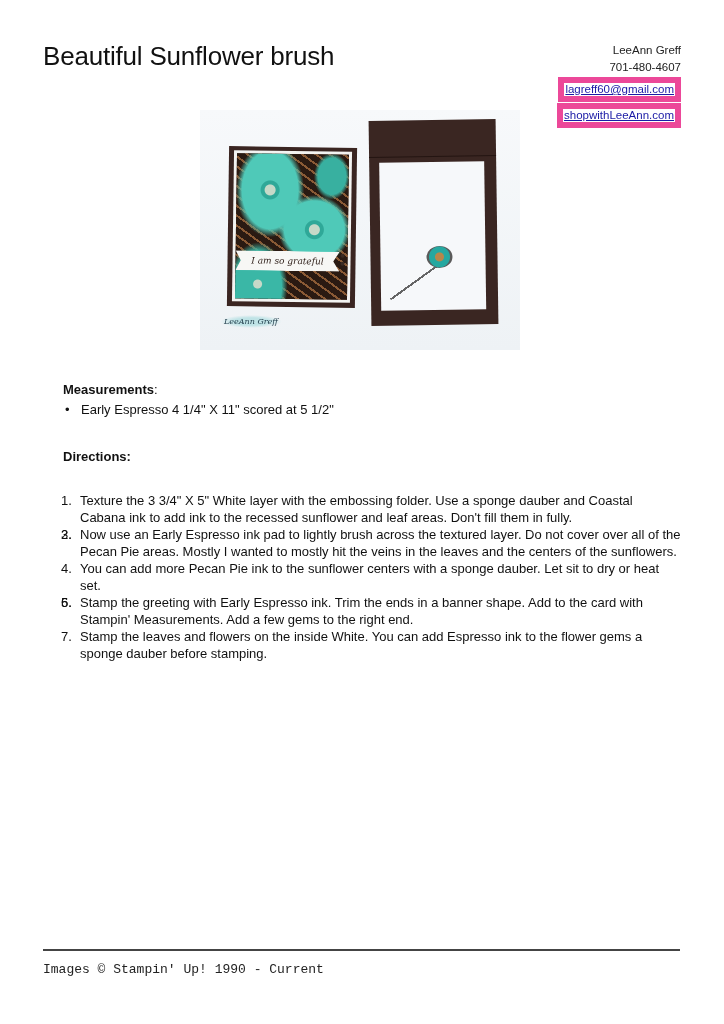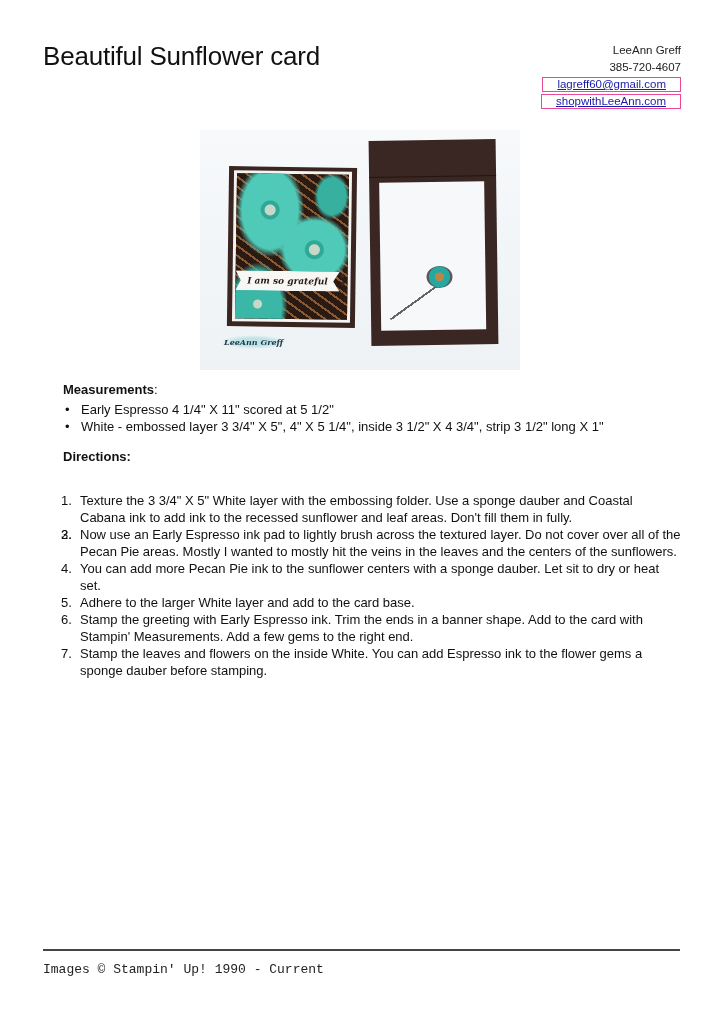--- a/index.html
+++ b/index.html
@@ -32,35 +32,34 @@
       text-align: right;
       font-size: 11.5px;
       line-height: 17px;
       color: #222;
     }
     .contact .line { display: block; }
     .contact .link {
       display: inline-block;
       color: #1a1aa6;
       text-decoration: underline;
-      border: 1px solid #ec4899;
+      border: 6px solid #ec4899;
       line-height: 13px;
-      padding: 0 14px;
+      padding: 0 1px;
       margin-top: 1px;
     }
     
     .photo {
       position: absolute;
       left: 200px;
-      top: 130px;
+      top: 110px;
       width: 320px;
       height: 240px;
       background: linear-gradient(180deg, #f7f9fb 0%, #eef2f5 100%);
       overflow: hidden;
-      font-weight: bold;
     }
     .card-front {
       position: absolute;
       left: 28px;
       top: 37px;
       width: 128px;
       height: 160px;
       background: #3a2521;
       transform: rotate(0.8deg);
     }
@@ -231,25 +230,25 @@
       left: 43px;
       top: 962px;
       font-size: 13px;
       color: #222;
       font-family: Liberation Mono, monospace;
     }
   </style>
 </head>
 <body>
 
-<h1 class="page-title">Beautiful Sunflower card</h1>
+<h1 class="page-title">Beautiful Sunflower brush</h1>
 
 <div class="contact">
   <span class="line">LeeAnn  Greff</span>
-  <span class="line">385-720-4607</span>
+  <span class="line">701-480-4607</span>
   <span class="line"><a class="link">lagreff60@gmail.com</a></span>
   <span class="line"><a class="link">shopwithLeeAnn.com</a></span>
 </div>
 
 <div class="photo" title="Sunflower card front with embossed teal and brown sunflowers and inside with stamped flower">
   <div class="card-front">
     <div class="white-layer">
       <div class="embossed"></div>
     </div>
     <div class="banner">I am so grateful</div>
@@ -265,29 +264,28 @@
       <div class="stamp-flower"></div>
     </div>
   </div>
   <div class="watermark">LeeAnn Greff</div>
 </div>
 
 <h2 class="section-heading" style="top:382px;"><span>Measurements</span><span class="colon">:</span></h2>
 
 <ul class="bullets">
   <li>Early Espresso 4 1/4" X 11" scored at 5 1/2"</li>
-  <li>White - embossed layer 3 3/4" X 5", 4" X 5 1/4", inside 3 1/2" X 4 3/4", strip 3 1/2" long X 1"</li>
 </ul>
 
 <h2 class="section-heading" style="top:449px;">Directions:</h2>
 
 <ol class="directions">
   <li><span class="num">1.</span><span>Texture the 3 3/4" X 5" White layer with the embossing folder.  Use a sponge dauber and Coastal Cabana ink to add ink to the recessed sunflower and leaf areas.  Don't fill them in fully.</span></li>
   <li><span class="num">2.</span></li>
   <li><span class="num">3.</span><span>Now use an Early Espresso ink pad to lightly brush across the textured layer.  Do not cover over all of the Pecan Pie areas. Mostly I wanted to mostly hit the veins in the leaves and the centers of the sunflowers.</span></li>
   <li><span class="num">4.</span><span>You can add more Pecan Pie ink to the sunflower centers with a sponge dauber. Let sit to dry or heat set.</span></li>
-  <li><span class="num">5.</span><span>Adhere to the larger White layer and add to the card base.</span></li>
+  <li><span class="num">5.</span></li>
   <li><span class="num">6.</span><span>Stamp the greeting with Early Espresso ink. Trim the ends in a banner shape. Add to the card with Stampin' Measurements. Add a few gems to the right end.</span></li>
   <li><span class="num">7.</span><span>Stamp the leaves and flowers on the inside White. You can add Espresso ink to the flower gems a sponge dauber before stamping.</span></li>
 </ol>
 
 <div class="footer-rule"></div>
 <div class="footer-text">Images © Stampin' Up! 1990 - Current</div>
 
 </body></html>

